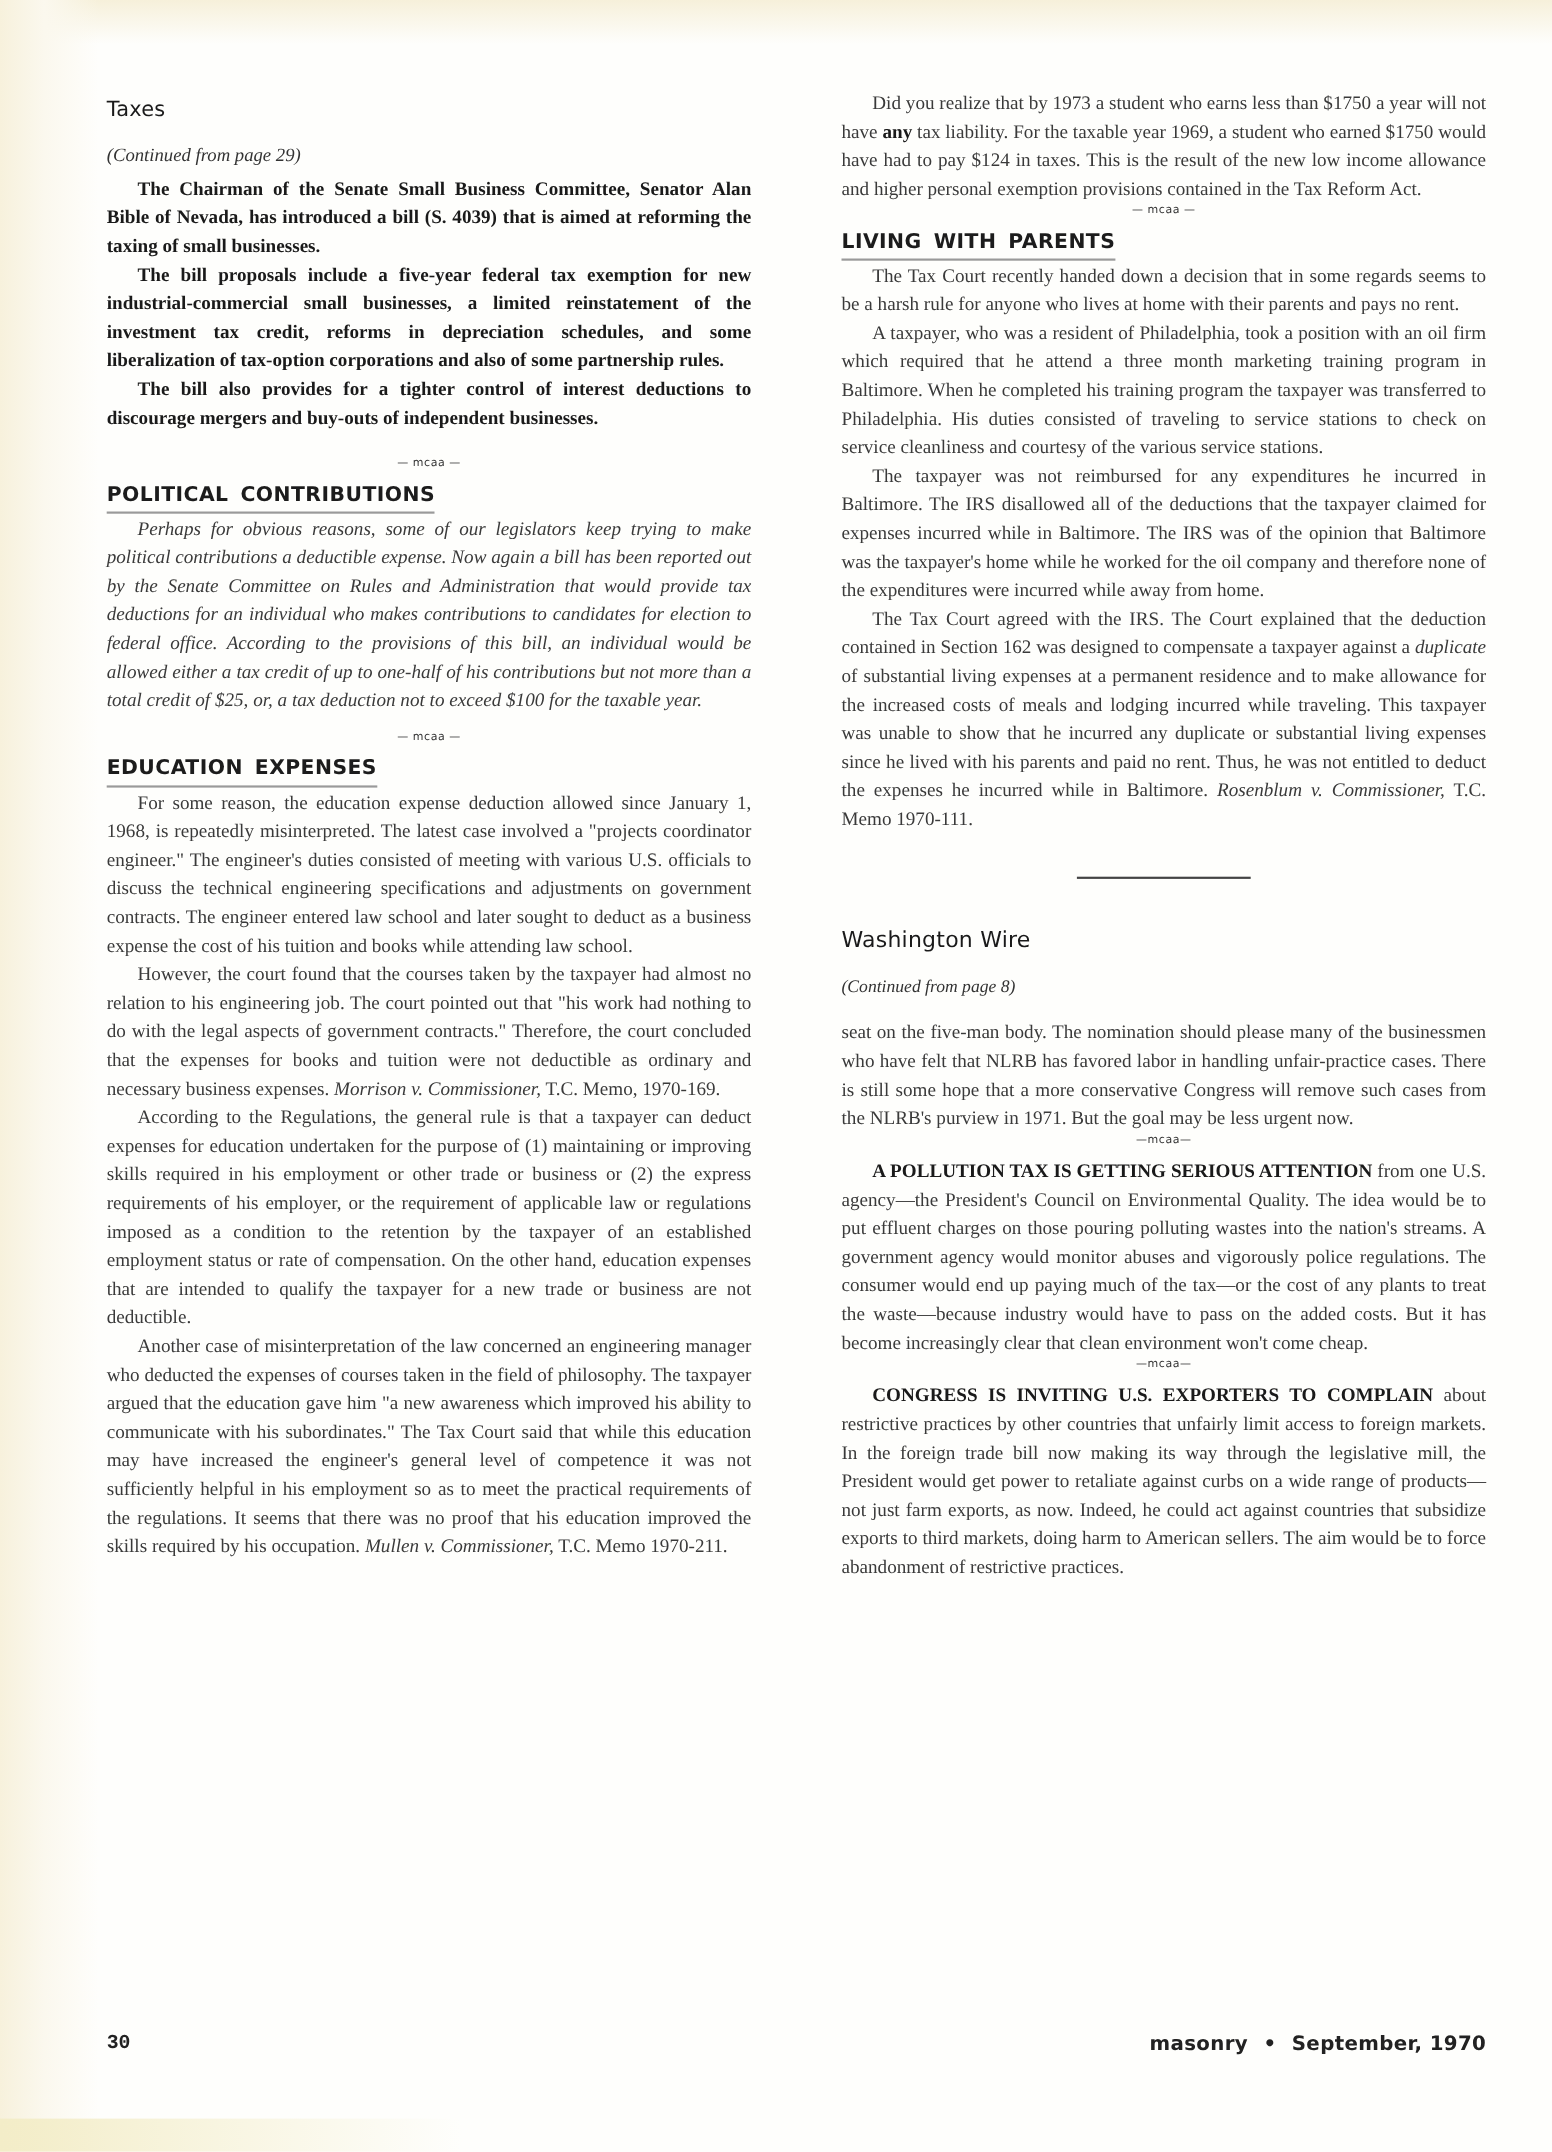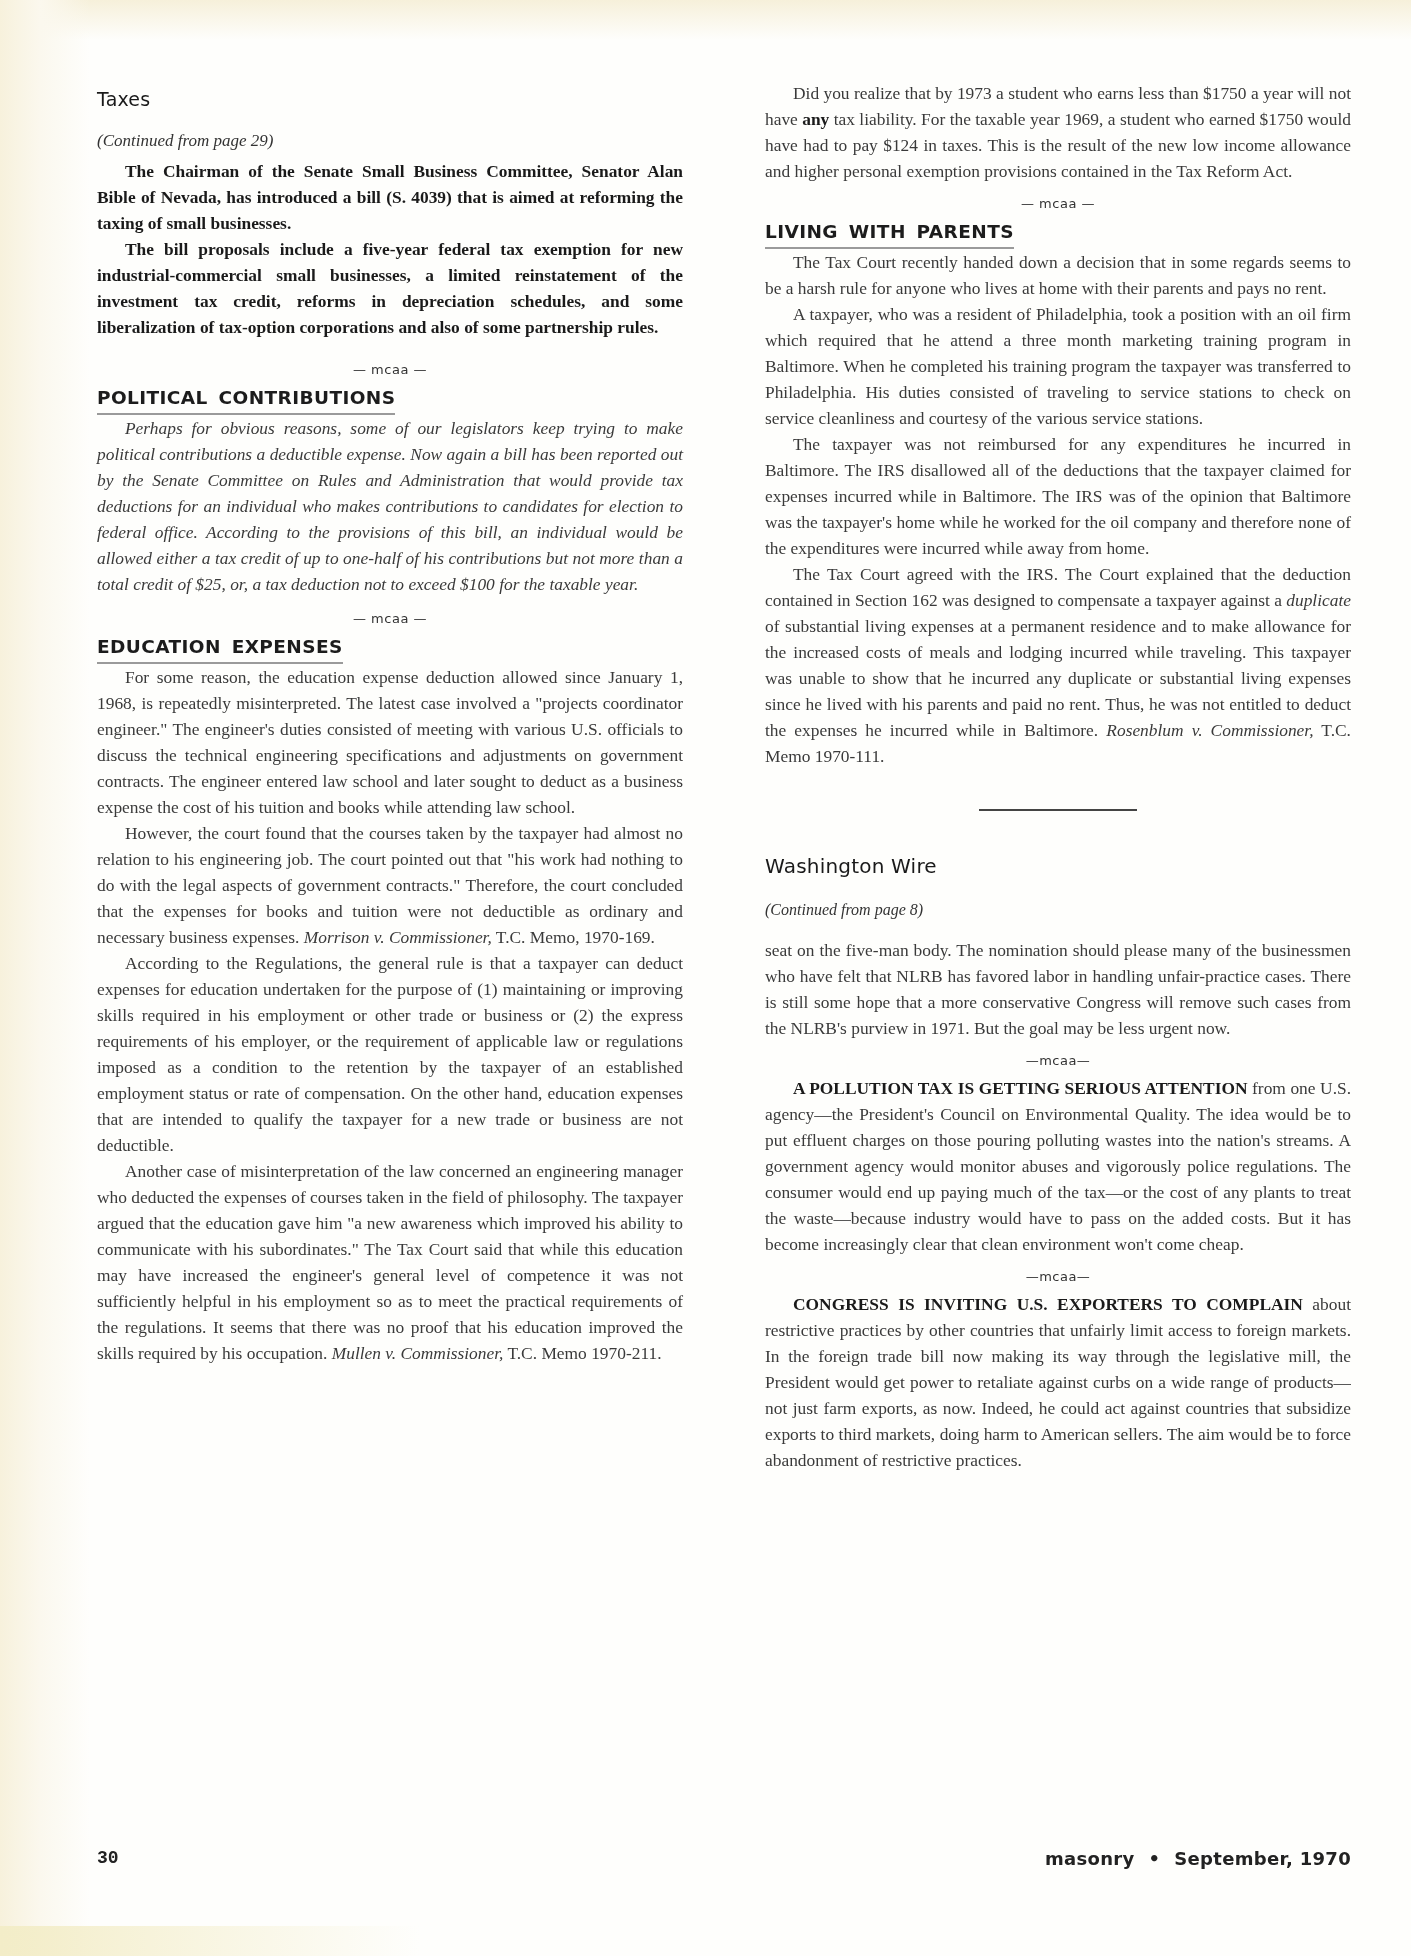--- a/index.html
+++ b/index.html
@@ -47,22 +47,22 @@
     line-height: 28px;
     border-bottom: 2px solid #9a9a9a;
   }
   .heading-wrap { margin: 0; line-height: 0; }
   p { margin: 0; text-indent: 28px; }
   .bold { font-weight: bold; color: #1a1a1a; }
   .ital { font-style: italic; color: #3a3a3a; }
   .grey { color: #3a3a3a; }
   .sep {
     text-align: center; font-family: "DejaVu Sans", sans-serif;
-    font-size: 13px; color: #333; letter-spacing: 0.5px;
-    margin: 12px 0 6px 0; line-height: 16px;
+    font-size: 10px; color: #333; letter-spacing: 0.5px;
+    margin: 0 0 6px 0; line-height: 16px;
   }
   .rule-short {
     width: 158px; height: 2px; background: #444; margin: 40px auto 40px auto;
   }
   .section-label.ww { font-size: 20px; margin-top: 0; }
   .footer-left {
     position: absolute; left: 97px; top: 1848px;
     font-family: Liberation Mono, monospace; font-size: 18px; font-weight: bold; color: #222;
   }
   .footer-right {
@@ -79,20 +79,21 @@
 
 <div class="page-edge"></div>
 <div class="bottom-tint"></div>
 
 <div class="col col-left">
   <div class="section-label">Taxes</div>
   <div class="continued">(Continued from page 29)</div>
 
   <p class="bold">The Chairman of the Senate Small Business Committee, Senator Alan Bible of Nevada, has introduced a bill (S. 4039) that is aimed at reforming the taxing of small businesses.</p>
   <p class="bold">The bill proposals include a five-year federal tax exemption for new industrial-commercial small businesses, a limited reinstatement of the investment tax credit, reforms in depreciation schedules, and some liberalization of tax-option corporations and also of some partnership rules.</p>
+  <p class="bold">The bill also provides for a tighter control of interest deductions to discourage mergers and buy-outs of independent businesses.</p>
 
   <div class="sep" style="margin-top:22px;">— mcaa —</div>
 
   <div class="heading-wrap"><h2 class="heading">POLITICAL CONTRIBUTIONS</h2></div>
   <p class="ital">Perhaps for obvious reasons, some of our legislators keep trying to make political contributions a deductible expense. Now again a bill has been reported out by the Senate Committee on Rules and Administration that would provide tax deductions for an individual who makes contributions to candidates for election to federal office. According to the provisions of this bill, an individual would be allowed either a tax credit of up to one-half of his contributions but not more than a total credit of $25, or, a tax deduction not to exceed $100 for the taxable year.</p>
 
   <div class="sep" style="margin-top:14px;">— mcaa —</div>
 
   <div class="heading-wrap"><h2 class="heading">EDUCATION EXPENSES</h2></div>
   <p class="grey">For some reason, the education expense deduction allowed since January 1, 1968, is repeatedly misinterpreted. The latest case involved a "projects coordinator engineer." The engineer's duties consisted of meeting with various U.S. officials to discuss the technical engineering specifications and adjustments on government contracts. The engineer entered law school and later sought to deduct as a business expense the cost of his tuition and books while attending law school.</p>

